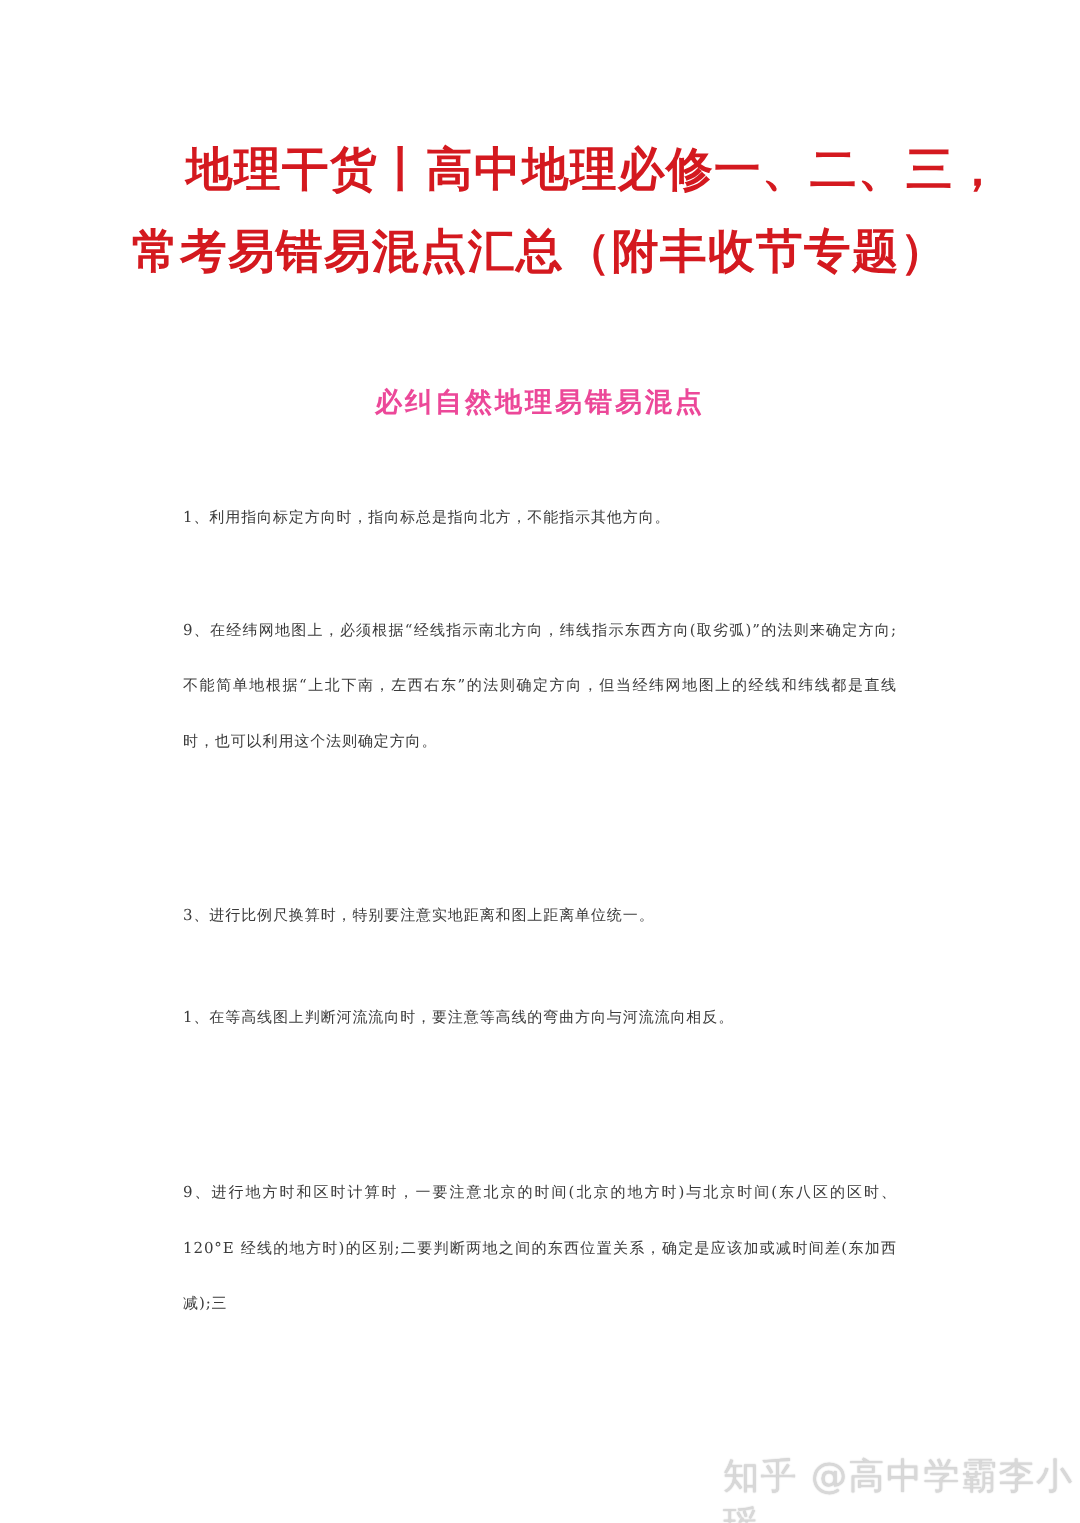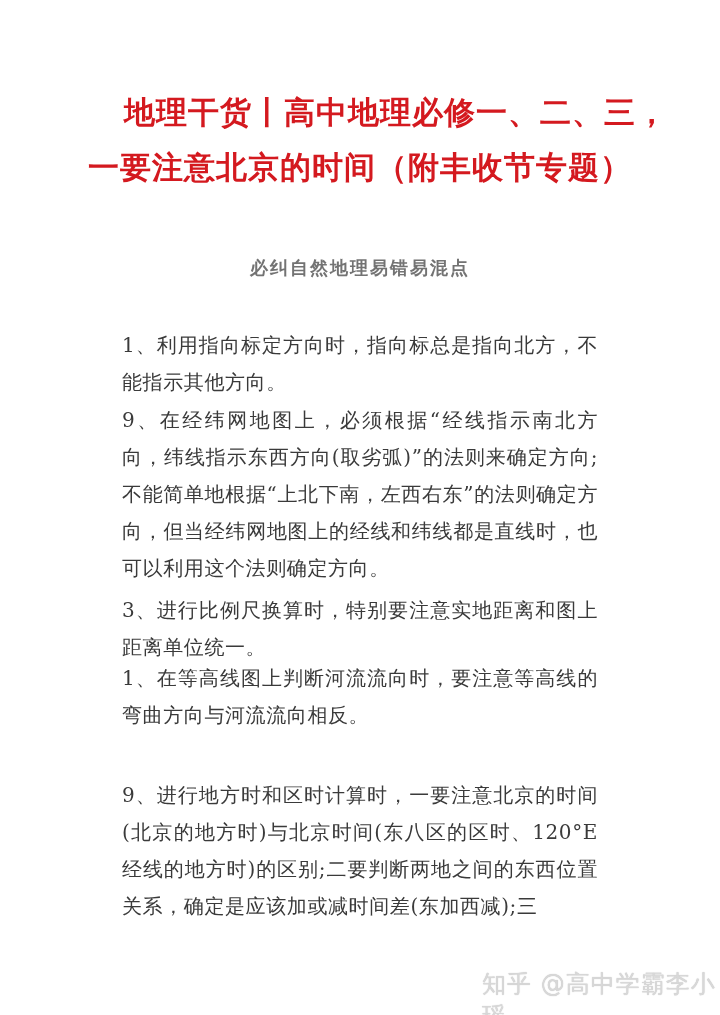--- a/index.html
+++ b/index.html
@@ -9,44 +9,44 @@
   }
   .title {
     position: absolute; left: 0; width: 720px; text-align: center;
     color: #d4191f; font-weight: bold; font-size: 31px; letter-spacing: 1px;
     font-family: "DejaVu Sans", sans-serif;
   }
   .t1 { top: 92px; padding-left: 36px; }
   .t2 { top: 147px; }
   .subtitle {
     position: absolute; top: 256px; left: 0; width: 720px; text-align: center;
-    color: #737373; font-weight: bold; font-size: 18px; letter-spacing: 2px;
+    color: #ec4899; font-weight: bold; font-size: 18px; letter-spacing: 2px;
   }
   .para {
     position: absolute; left: 122px; width: 476px;
-    color: #3a3a3a; font-size: 20px; line-height: 37px; letter-spacing: 0.6px;
+    color: #3a3a3a; font-size: 10px; line-height: 37px; letter-spacing: 0.6px;
     font-family: "DejaVu Serif", serif;
     text-align: justify;
   }
   .p1 { top: 327px; }
   .p2 { top: 402px; }
   .p3 { top: 592px; }
   .p4 { top: 660px; }
   .p5 { top: 777px; }
   .watermark {
     position: absolute; top: 968px; left: 482px;
     color: #d8d8d8; font-size: 24px; letter-spacing: 1px;
     text-shadow: 0 0 1px #bbb;
   }
 </style>
 </head>
 <body>
 
 <div class="title t1">地理干货丨高中地理必修一、二、三，</div>
-<div class="title t2">一要注意北京的时间（附丰收节专题）</div>
+<div class="title t2">常考易错易混点汇总（附丰收节专题）</div>
 
 <div class="subtitle">必纠自然地理易错易混点</div>
 
 <div class="para p1">1、利用指向标定方向时，指向标总是指向北方，不能指示其他方向。</div>
 <div class="para p2">9、在经纬网地图上，必须根据“经线指示南北方向，纬线指示东西方向(取劣弧)”的法则来确定方向;不能简单地根据“上北下南，左西右东”的法则确定方向，但当经纬网地图上的经线和纬线都是直线时，也可以利用这个法则确定方向。</div>
 <div class="para p3">3、进行比例尺换算时，特别要注意实地距离和图上距离单位统一。</div>
 <div class="para p4">1、在等高线图上判断河流流向时，要注意等高线的弯曲方向与河流流向相反。</div>
 <div class="para p5">9、进行地方时和区时计算时，一要注意北京的时间(北京的地方时)与北京时间(东八区的区时、120°E 经线的地方时)的区别;二要判断两地之间的东西位置关系，确定是应该加或减时间差(东加西减);三</div>
 
 <div class="watermark">知乎 @高中学霸李小瑶</div>

